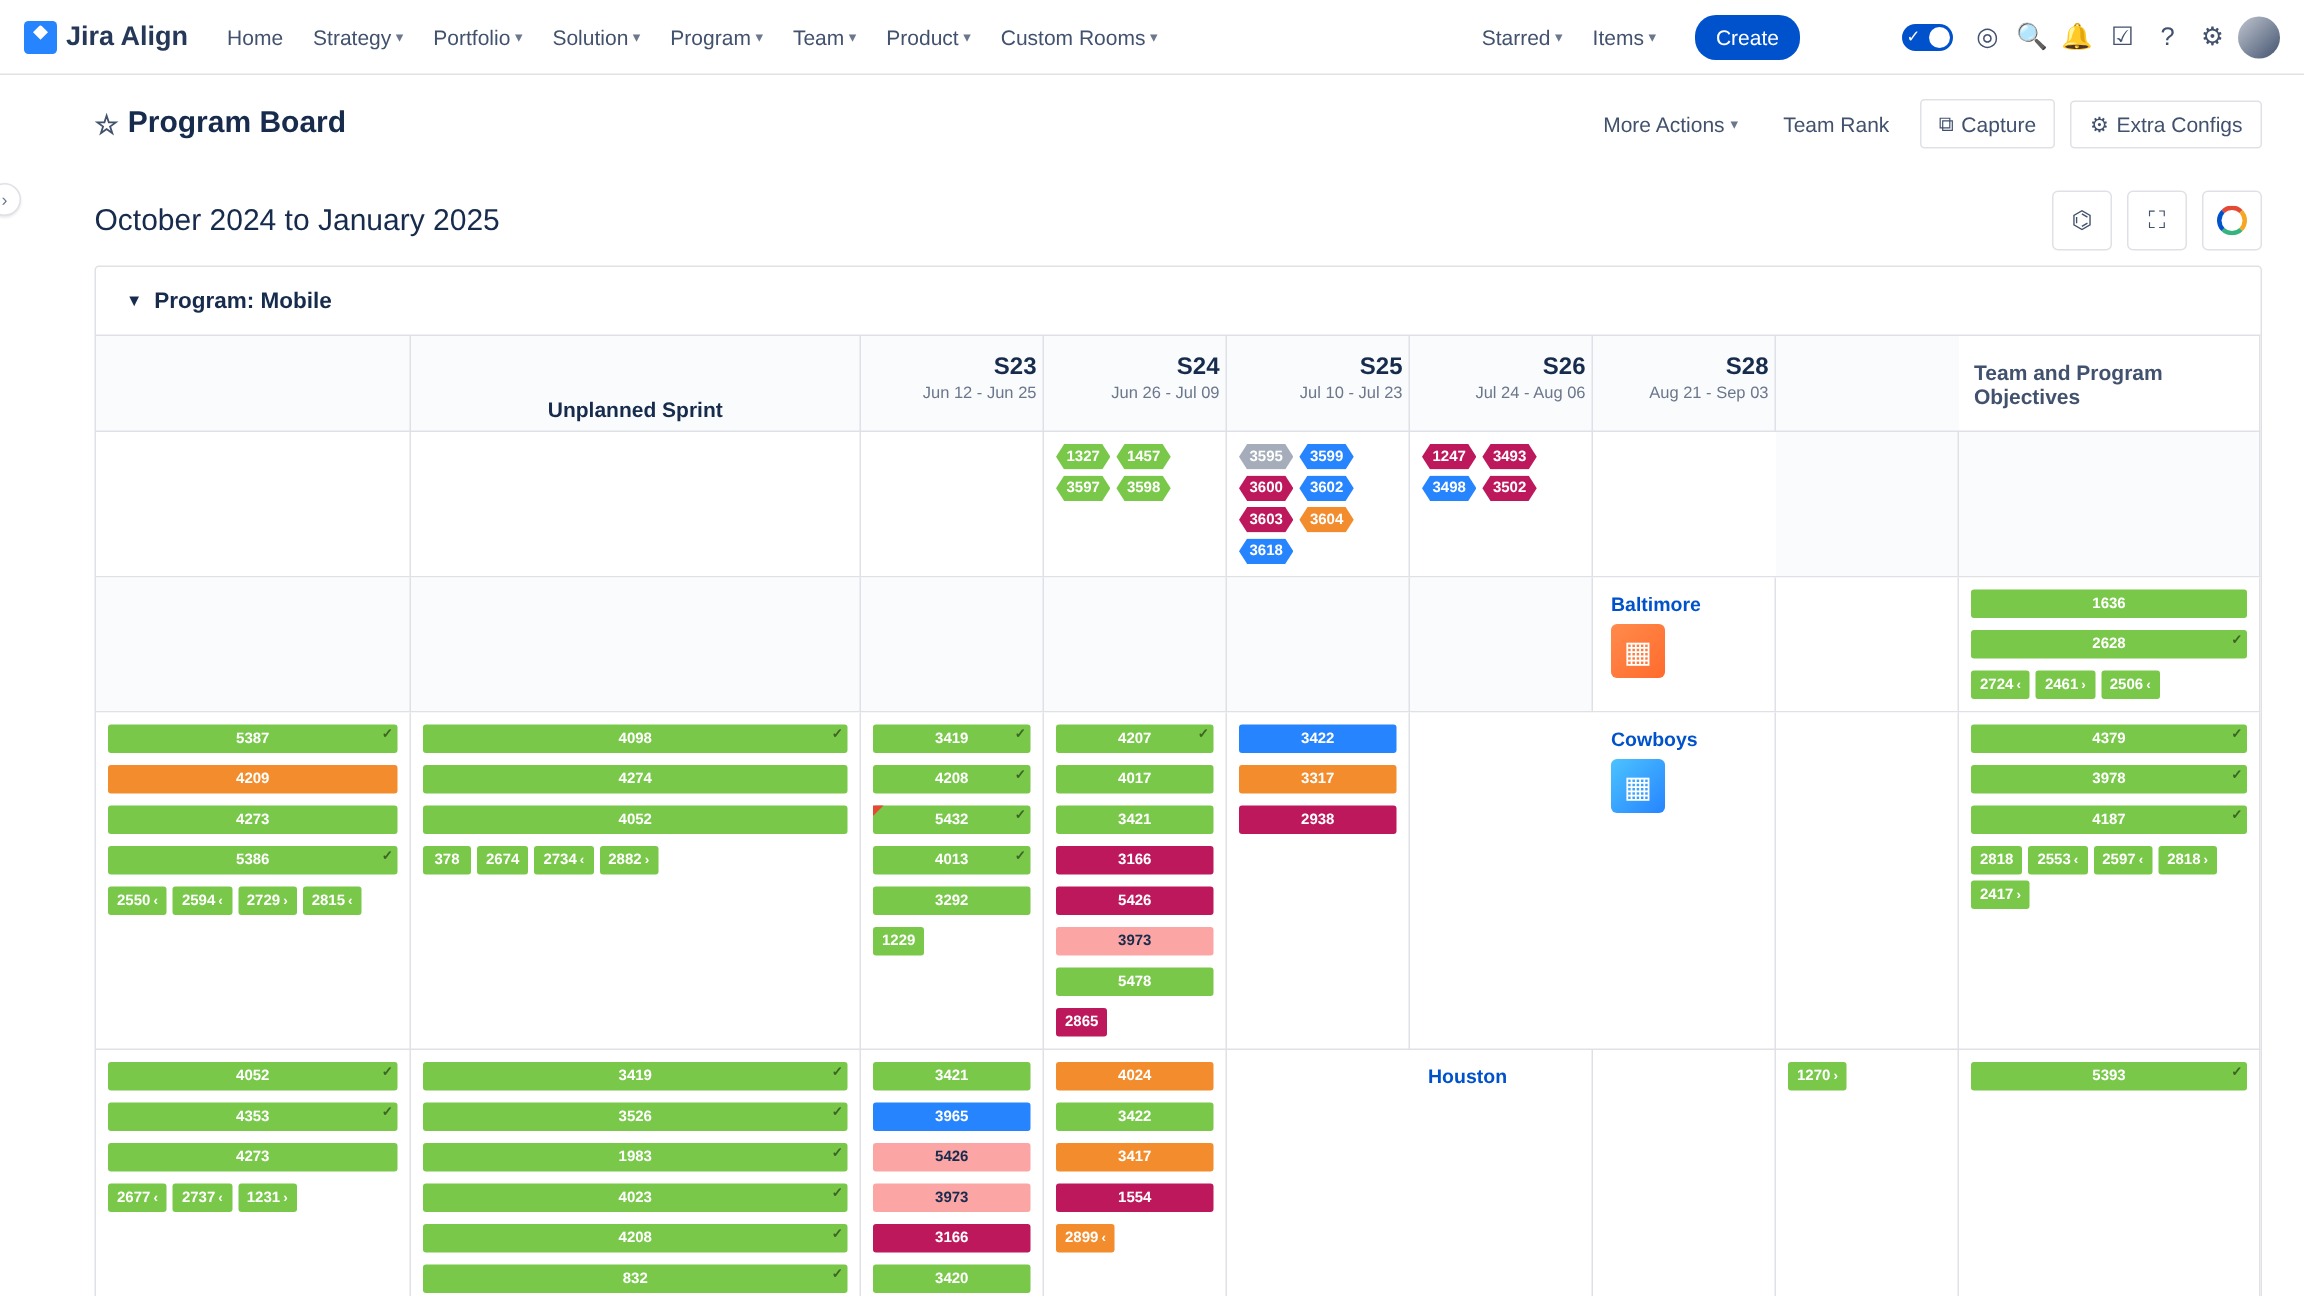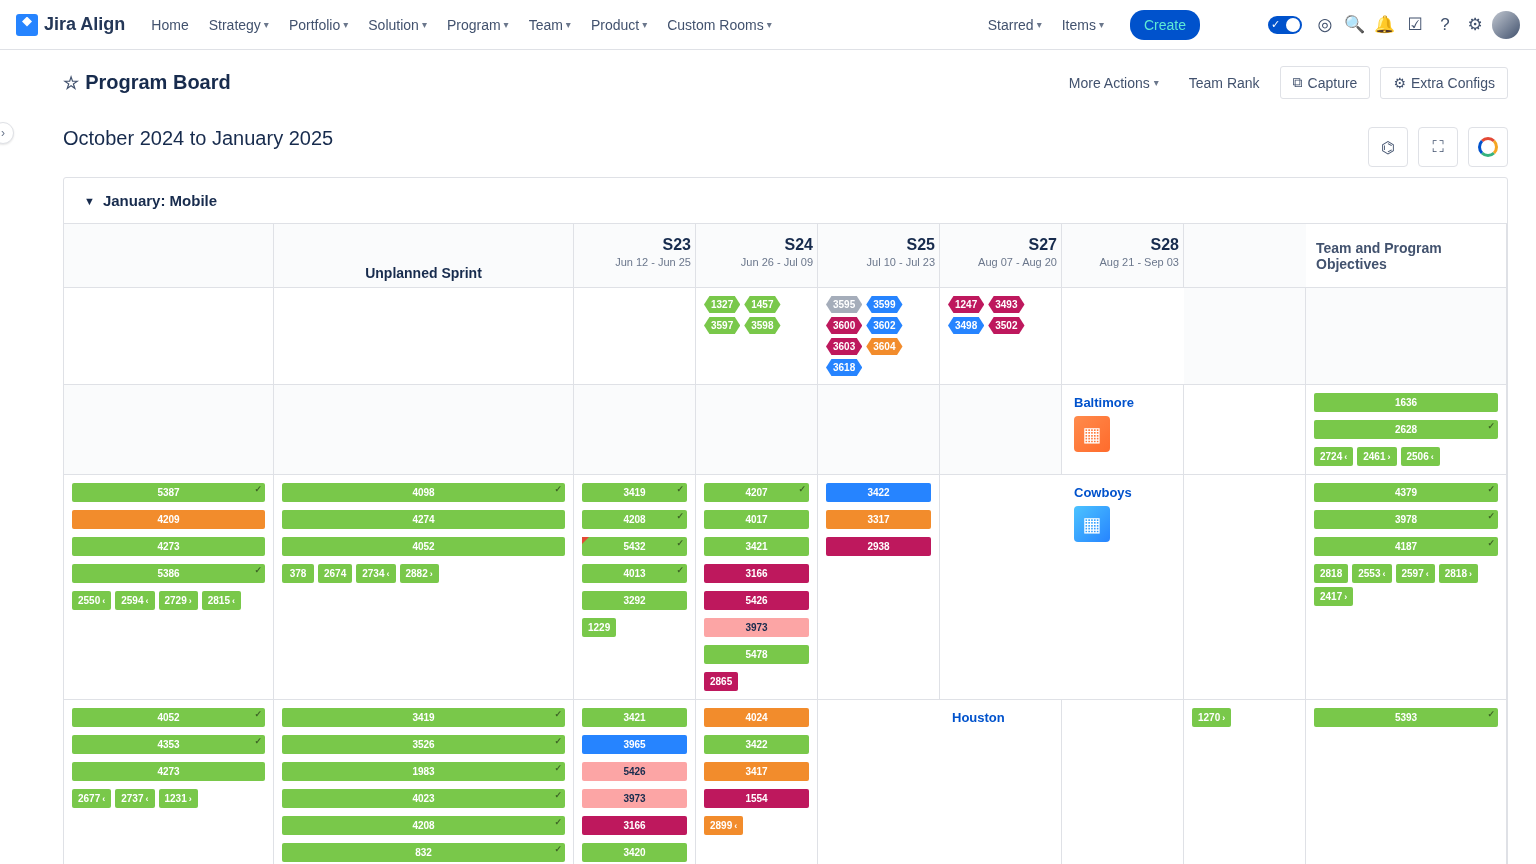--- a/index.html
+++ b/index.html
@@ -4,35 +4,35 @@
 <style>
 * { box-sizing: border-box; margin: 0; padding: 0; }
 body { font-family: -apple-system, BlinkMacSystemFont, 'Segoe UI', sans-serif; background: #fff; color: #172b4d; font-size: 14px; overflow-x: hidden; }
 .topnav { display: flex; align-items: center; height: 50px; padding: 0 16px; border-bottom: 1px solid #dfe1e6; gap: 4px; }
 .logo { display: flex; align-items: center; font-weight: 600; font-size: 18px; color: #253858; margin-right: 12px; }
 .logo-icon { width: 22px; height: 22px; background: #2684ff; margin-right: 6px; border-radius: 3px; position: relative; }
 .logo-icon::before { content:''; position:absolute; width:10px; height:10px; background:#fff; top:3px; left:6px; clip-path: polygon(50% 0,100% 50%,50% 100%,0 50%); }
 .navitem { padding: 6px 10px; color: #42526e; cursor: pointer; border-radius: 3px; display: flex; align-items: center; gap: 3px; }
 .chev { font-size: 10px; color: #6b778c; }
 .spacer { flex: 1; }
-.create-btn { background: #0052cc; color: #5eead4; padding: 7px 14px; border-radius: 14px; font-weight:500; cursor:pointer; }
+.create-btn { background: #0052cc; color: #ffffff; padding: 7px 14px; border-radius: 14px; font-weight:500; cursor:pointer; }
 .toggle { width: 34px; height: 18px; background: #0052cc; border-radius: 10px; position: relative; margin-right:6px;}
 .toggle::after { content:''; position:absolute; width:14px; height:14px; background:#fff; border-radius:50%; top:2px; right:2px; }
 .toggle-check { position:absolute; left:3px; top:2px; color:#fff; font-size:11px; }
 .topicon { width: 26px; height: 26px; display:flex; align-items:center; justify-content:center; color:#42526e; cursor:pointer; border-radius:50%; font-size:17px; }
 .avatar { width:28px; height:28px; border-radius:50%; background: linear-gradient(135deg,#c1c7d0,#42526e); }
 .content { padding: 0 0 0 35px; position: relative; }
 .expand-handle { position:absolute; left:-8px; top:72px; width:22px; height:22px; border:1px solid #dfe1e6; border-radius:50%; background:#fff; display:flex; align-items:center; justify-content:center; font-size:12px; color:#6b778c; cursor:pointer; box-shadow:0 1px 2px rgba(0,0,0,.1);}
 .header-row { display:flex; align-items:center; padding: 16px 28px 10px 28px; }
 .page-title { display:flex; align-items:center; gap:6px; font-size:20px; font-weight:600; }
 .star { font-size:18px; color:#42526e; }
 .header-actions { margin-left:auto; display:flex; gap:10px; align-items:center; }
 .ha-btn { padding: 7px 12px; border:1px solid #dfe1e6; border-radius:3px; background:#fff; color:#42526e; cursor:pointer; display:flex; align-items:center; gap:5px; font-size:14px;}
 .ha-plain { padding:7px 10px; color:#42526e; cursor:pointer; display:flex; align-items:center; gap:4px;}
-.subhead { display:flex; align-items:flex-start; padding: 18px 28px 10px 28px; }
+.subhead { display:flex; align-items:center; padding: 18px 28px 10px 28px; }
 .date-range { font-size:20px; color:#172b4d; }
 .view-icons { margin-left:auto; display:flex; gap:10px; }
 .view-btn { width:40px; height:40px; border:1px solid #dfe1e6; border-radius:4px; display:flex; align-items:center; justify-content:center; color:#42526e; cursor:pointer; font-size:16px;}
 .color-ring { width:20px; height:20px; border-radius:50%; border:3px solid transparent; border-top-color:#e34935; border-right-color:#f5a623; border-bottom-color:#36b37e; border-left-color:#0052cc; }
 .board-wrap { margin: 0 28px; border:1px solid #dfe1e6; border-top-left-radius:3px; border-top-right-radius:3px; }
 .program-row { padding: 14px 20px; display:flex; align-items:center; gap:8px; font-weight:600; font-size:15px; cursor:pointer; }
 .caret { font-size:11px; }
 .grid { display:grid; grid-template-columns: 210px 300px repeat(6, 122px) 1fr; border-top:1px solid #dfe1e6; }
 .cell { border-right:1px solid #dfe1e6; border-bottom:1px solid #dfe1e6; padding:6px; min-height:40px; background:#fff; position:relative; overflow:hidden;}
 .cell.head { text-align:right; padding:12px 4px 8px; }
@@ -154,43 +154,43 @@
       <div class="view-btn">⛶</div>
       <div class="view-btn">
           <div class="color-ring"></div>
         </div>
     </div>
   </div>
 
   <div class="board-wrap">
     <div class="program-row">
       <span class="caret">▼</span>
-      <span>January: Mobile</span>
+      <span>Program: Mobile</span>
     </div>
 
     <div class="grid" id="grid">
         <div class="cell head gray"></div>
         <div class="cell head gray">
           <div class="unplanned">Unplanned Sprint</div>
         </div>
         <div class="cell head gray">
           <div class="sname">S23</div>
           <div class="sdate">Jun 12 - Jun 25</div>
         </div>
         <div class="cell head gray">
           <div class="sname">S24</div>
           <div class="sdate">Jun 26 - Jul 09</div>
         </div>
         <div class="cell head gray">
           <div class="sname">S25</div>
           <div class="sdate">Jul 10 - Jul 23</div>
         </div>
         <div class="cell head gray">
-          <div class="sname">S27</div>
-          <div class="sdate">Aug 07 - Aug 20</div>
+          <div class="sname">S26</div>
+          <div class="sdate">Jul 24 - Aug 06</div>
         </div>
         <div class="cell head gray">
           <div class="sname">S28</div>
           <div class="sdate">Aug 21 - Sep 03</div>
         </div>
         <div class="cell head gray empty-col"></div>
         <div class="cell label" style="min-height: 64px;">Team and Program Objectives</div>
         <div class="cell "></div>
         <div class="cell " style="min-height: 64px;">
           <div class="objs"></div>

